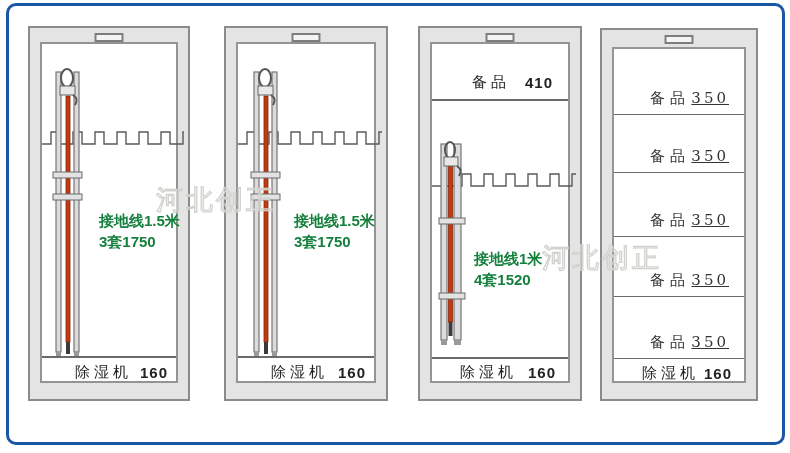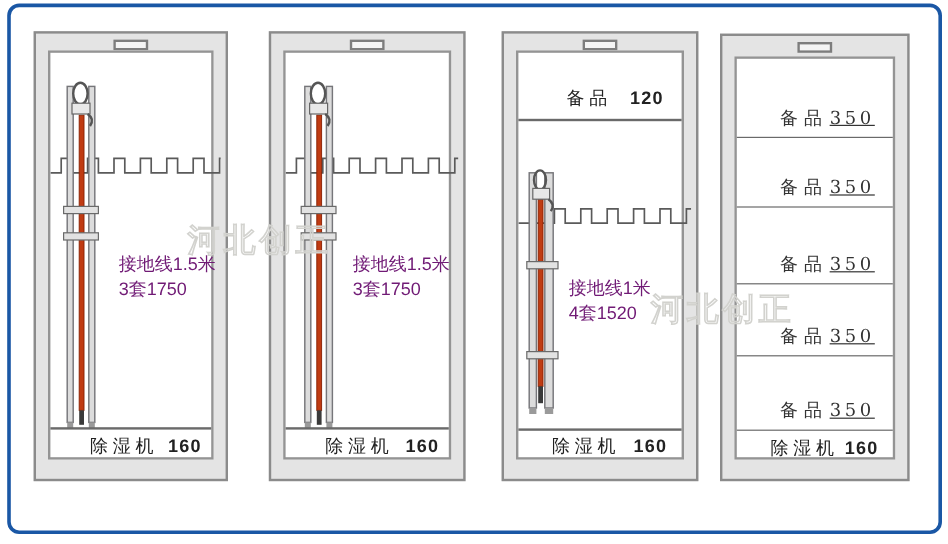--- a/index.html
+++ b/index.html
@@ -14,21 +14,21 @@
             box-sizing:border-box; }
   .inner { position:absolute; background:#fff; border:2px solid #949494;
            box-sizing:border-box; }
   .deco { position:absolute; left:0; top:0; }
   .hline { position:absolute; left:0; right:0; border-top:2px solid #6a6a6a; height:0; }
   .hline.thin { border-top-width:1.5px; }
   .row { position:absolute; left:0; right:0; display:flex; justify-content:space-between;
          align-items:center; height:20px; font-size:15px; color:#222; }
   .cjk { letter-spacing:4px; }
   .num { font-weight:bold; letter-spacing:1px; }
-  .main-label { position:absolute; font-size:15px; font-weight:normal; color:#701a75;
+  .main-label { position:absolute; font-size:15px; font-weight:bold; color:#15803d;
                 line-height:21px; white-space:nowrap; }
   .serif-row { font-family:"DejaVu Serif","Liberation Serif",serif; color:#333; }
   .serif-row .cjk { letter-spacing:5px; font-weight:normal; }
   .serif-row .num { font-weight:normal; letter-spacing:3px;text-decoration:underline; }
   .wm { position:absolute; font-size:27px; font-weight:normal; letter-spacing:3px;
         white-space:nowrap; z-index:9; color:rgba(255,255,255,0.25);
         -webkit-text-stroke:1.3px #d2d2ce; pointer-events:none; }
 </style>
 </head>
 <body>
@@ -92,38 +92,38 @@
         <span class="num">160</span>
       </div>
     </div>
   </div>
 
   <div class="cabinet" style="left:418px; top:26px; width:164px; height:375px;">
     <div class="handle"></div>
     <div class="inner" style="left:10px; right:10px; top:14px; bottom:16px;">
       <div class="row" style="top:28px; padding:0 15px 0 40px;">
         <span class="cjk">备品</span>
-        <span class="num">120</span>
+        <span class="num">410</span>
       </div>
       <div class="hline" style="top:55px;"></div>
       <svg class="deco" width="144" height="345" viewBox="0 0 144 345">
         <path d="M0,142 H30 V130 H39 V142 H52 V130 H61 V142 H74 V130 H83 V142 H96 V130 H105 V142 H118 V130 H127 V142 H140 V130 H144" fill="none" stroke="#5a5a5a" stroke-width="1.4"></path>
         <rect x="9" y="100" width="6" height="196" fill="#dcdcdc" stroke="#76767a" stroke-width="1.2"></rect>
         <rect x="22" y="100" width="7" height="196" fill="#dcdcdc" stroke="#76767a" stroke-width="1.2"></rect>
         <rect x="16.5" y="122" width="4" height="156" fill="#c03b12" stroke="#8c2406" stroke-width="0.8"></rect>
         <rect x="16.5" y="278" width="4" height="14" fill="#3a3a3a"></rect>
         <ellipse cx="18" cy="106" rx="5" ry="8" fill="none" stroke="#555" stroke-width="2"></ellipse>
         <rect x="12" y="113" width="14" height="9" fill="#e8e8e8" stroke="#666" stroke-width="1"></rect>
         <path d="M25,122 q6,4 2,10" fill="none" stroke="#555" stroke-width="2"></path>
         <rect x="7" y="174" width="26" height="6" fill="#e2e2e2" stroke="#6a6a6a" stroke-width="1"></rect>
         <rect x="7" y="249" width="26" height="6" fill="#e2e2e2" stroke="#6a6a6a" stroke-width="1"></rect>
         <rect x="9" y="296" width="6" height="5" fill="#9a9a9a"></rect>
         <rect x="22" y="296" width="7" height="5" fill="#9a9a9a"></rect>
       </svg>
-      <div class="main-label" style="left:42px; top:186px;">
+      <div class="main-label" style="left:42px; top:204px;">
         <span>接地线1米</span><br>
         <span>4套1520</span>
       </div>
       <div class="hline" style="top:313px;"></div>
       <div class="row" style="top:318px; padding:0 12px 0 28px;">
         <span class="cjk">除湿机</span>
         <span class="num">160</span>
       </div>
     </div>
   </div>

